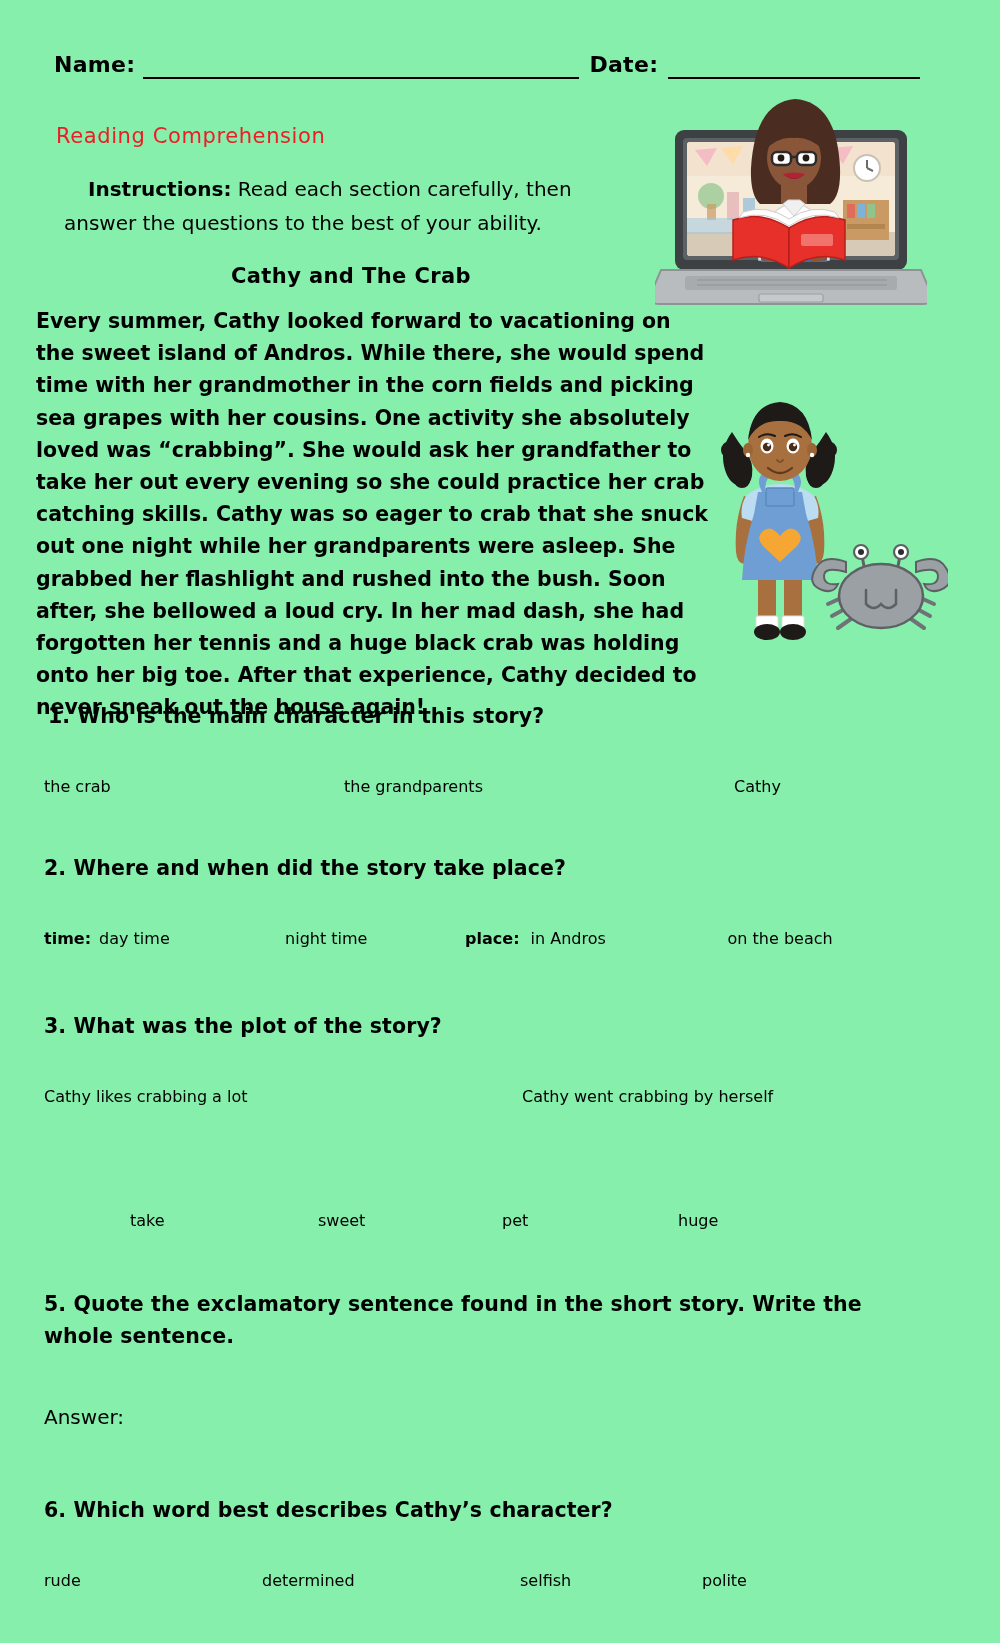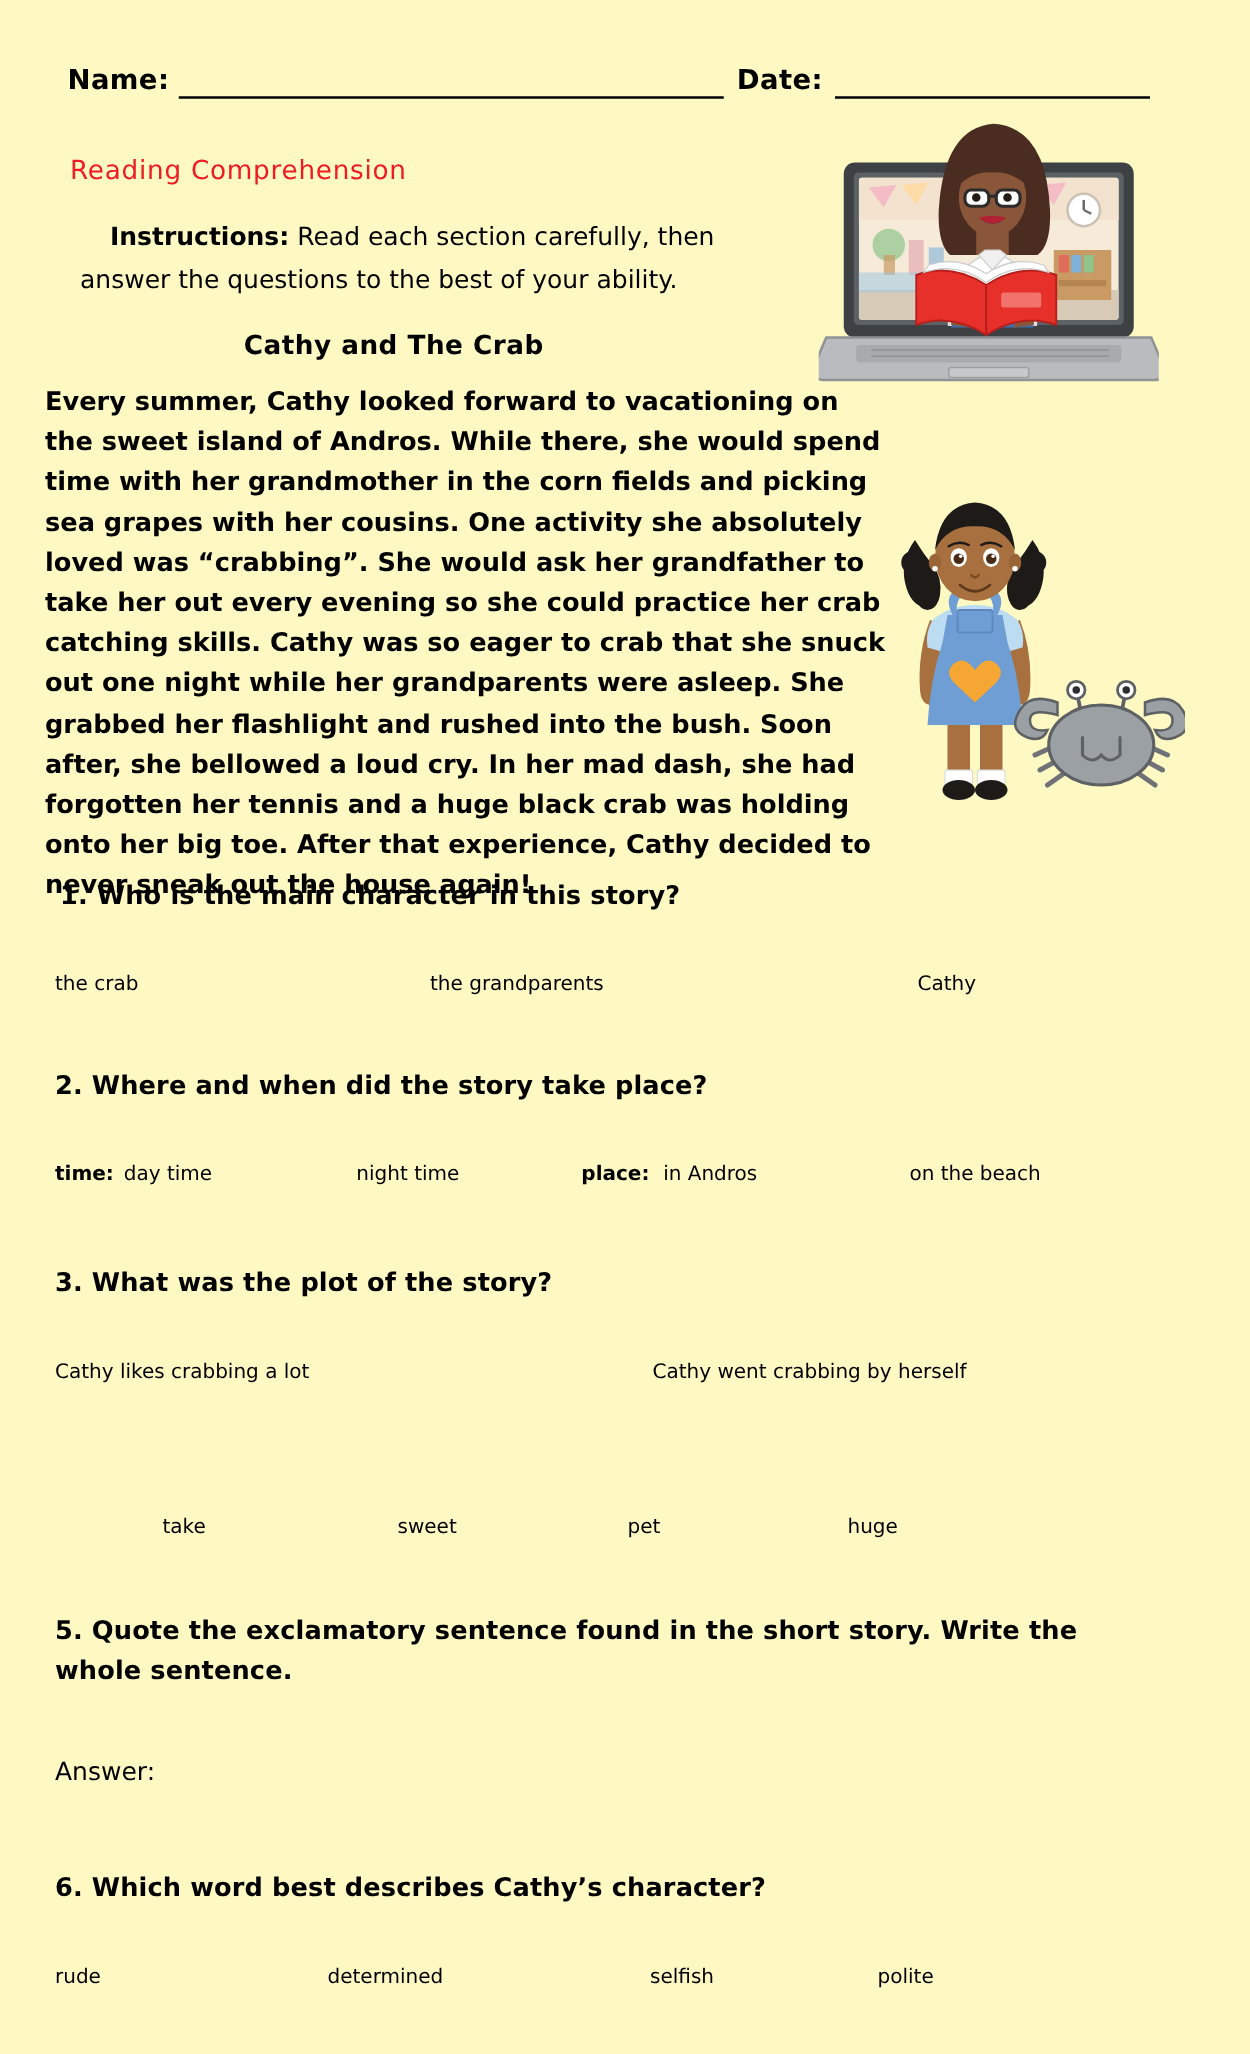--- a/index.html
+++ b/index.html
@@ -12,21 +12,21 @@
     height: 1643px;
     position: relative;
     font-family: "DejaVu Sans", sans-serif;
     color: #000000;
     overflow: hidden;
   }
   .page {
     position: relative;
     width: 1000px;
     height: 1643px;
-    background: #fef9c3;
+    background: #86efac;
   }
 
   
   .name-date-row {
     position: absolute;
     left: 54px;
     top: 52px;
     width: 890px;
     display: flex;
     align-items: flex-end;
@@ -70,20 +70,21 @@
   
   .story-title {
     position: absolute;
     left: 0;
     top: 264px;
     width: 630px;
     text-align: center;
     font-size: 21px;
     font-weight: bold;
     letter-spacing: .4px;
+    padding-left: 36px;
   }
   .story-body {
     position: absolute;
     left: 36px;
     top: 305px;
     width: 672px;
     font-size: 20.5px;
     line-height: 32.2px;
     text-align: left;
     font-weight: bold;

